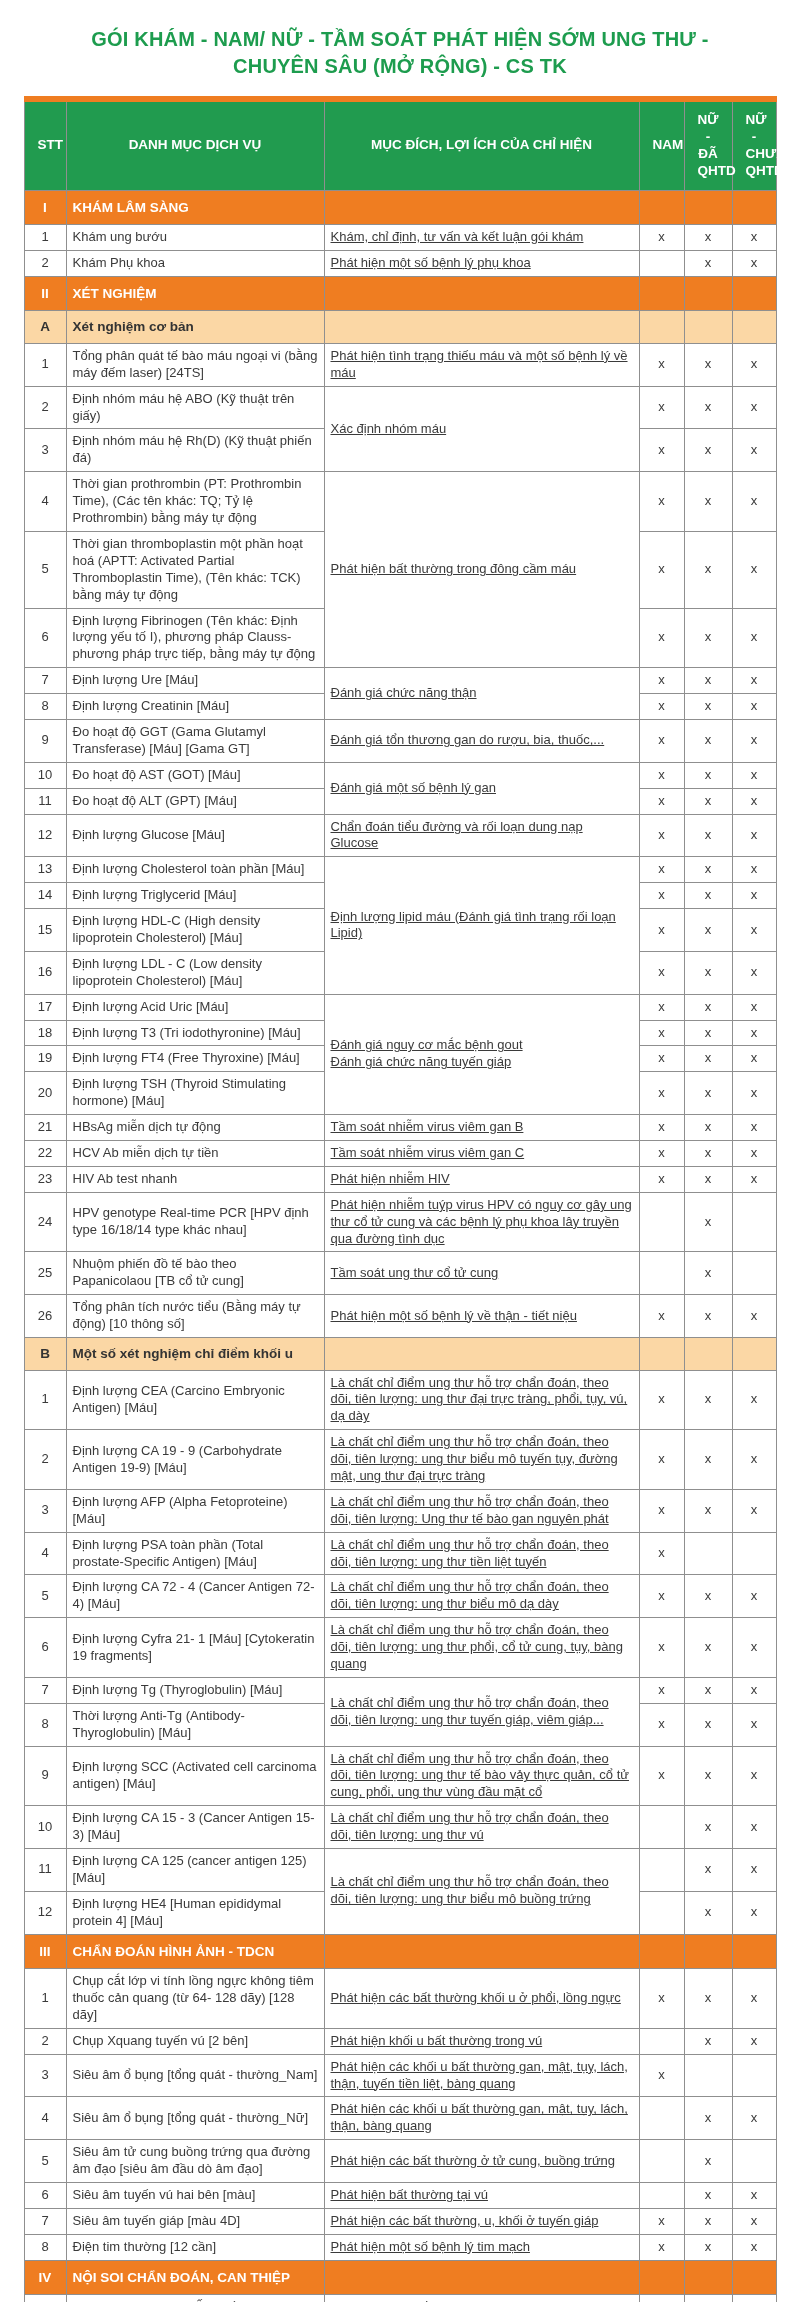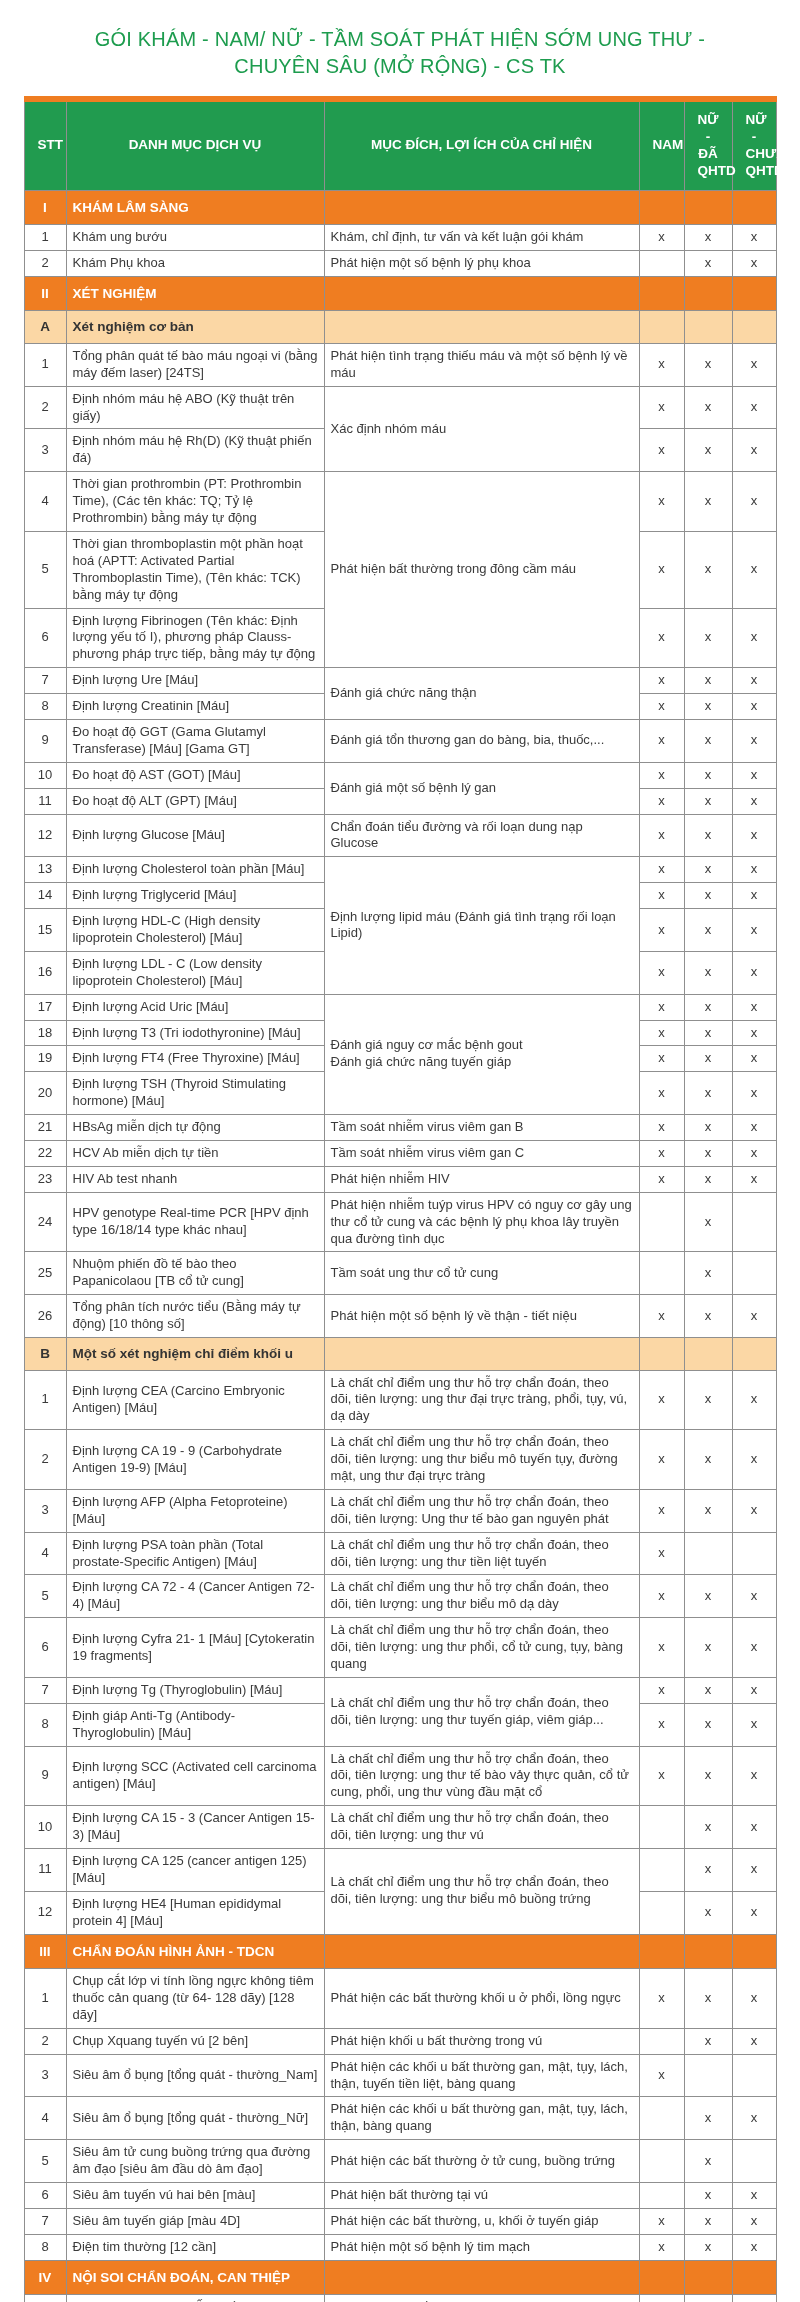--- a/index.html
+++ b/index.html
@@ -12,21 +12,21 @@
     --text:#3a3a3a;
   }
   *{box-sizing:border-box;}
   body{
     width:800px; margin:0; background:#ffffff;
     font-family:"Liberation Sans","DejaVu Sans",sans-serif;
     color:var(--text);
   }
   .page{width:800px; min-height:2302px; padding-top:26px;}
   .title{
-    color:var(--title-green); font-weight:normal; font-size:20px;
+    color:var(--title-green); font-weight:bold; font-size:20px;
     text-align:center; line-height:1.35; margin:0 auto 16px auto;
     max-width:640px; letter-spacing:.2px;
   }
   table.pkg{
     border-collapse:collapse; width:752px; margin:0 auto;
     border:1px solid var(--border);
     border-top:6px solid var(--section-orange);
     table-layout:fixed;
   }
   col.c-stt{width:42px;} col.c-svc{width:258px;} col.c-pur{width:315px;}
@@ -34,21 +34,21 @@
   th,td{
     border:1px solid var(--border); font-size:13px; padding:4px 6px;
     vertical-align:middle; line-height:1.3;
   }
   thead th{
     background:var(--header-green); color:#fff; text-align:center;
     font-size:13.5px; padding:10px 13px; line-height:1.25;
   }
   td.stt{text-align:center; padding:4px 2px;}
   td.mark{text-align:center;}
-  td.purpose{white-space:pre-line;}
+  td.purpose{white-space:pre-line;text-decoration:underline;}
   tr.section td{
     background:var(--section-orange); color:#fff; font-weight:bold;
     font-size:13.5px; padding:8px 6px;
   }
   tr.subsection td{
     background:var(--subsection-orange); color:#333; font-weight:bold;
     font-size:13.5px; padding:7px 6px;
   }
 </style>
 </head>
@@ -174,21 +174,21 @@
         <tr class="item">
           <td class="stt">8</td>
           <td class="service">Định lượng Creatinin [Máu]</td>
           <td class="mark">x</td>
           <td class="mark">x</td>
           <td class="mark">x</td>
         </tr>
         <tr class="item">
           <td class="stt">9</td>
           <td class="service">Đo hoạt độ GGT (Gama Glutamyl Transferase) [Máu] [Gama GT]</td>
-          <td class="purpose">Đánh giá tổn thương gan do bàng, bia, thuốc,...</td>
+          <td class="purpose">Đánh giá tổn thương gan do rượu, bia, thuốc,...</td>
           <td class="mark">x</td>
           <td class="mark">x</td>
           <td class="mark">x</td>
         </tr>
         <tr class="item">
           <td class="stt">10</td>
           <td class="service">Đo hoạt độ AST (GOT) [Máu]</td>
           <td class="purpose" rowspan="2">Đánh giá một số bệnh lý gan</td>
           <td class="mark">x</td>
           <td class="mark">x</td>
@@ -375,21 +375,21 @@
         <tr class="item">
           <td class="stt">7</td>
           <td class="service">Định lượng Tg (Thyroglobulin) [Máu]</td>
           <td class="purpose" rowspan="2">Là chất chỉ điểm ung thư hỗ trợ chẩn đoán, theo dõi, tiên lượng: ung thư tuyến giáp, viêm giáp...</td>
           <td class="mark">x</td>
           <td class="mark">x</td>
           <td class="mark">x</td>
         </tr>
         <tr class="item">
           <td class="stt">8</td>
-          <td class="service">Định giáp Anti-Tg (Antibody- Thyroglobulin) [Máu]</td>
+          <td class="service">Thời lượng Anti-Tg (Antibody- Thyroglobulin) [Máu]</td>
           <td class="mark">x</td>
           <td class="mark">x</td>
           <td class="mark">x</td>
         </tr>
         <tr class="item">
           <td class="stt">9</td>
           <td class="service">Định lượng SCC (Activated cell carcinoma antigen) [Máu]</td>
           <td class="purpose">Là chất chỉ điểm ung thư hỗ trợ chẩn đoán, theo dõi, tiên lượng: ung thư tế bào vảy thực quản, cổ tử cung, phổi, ung thư vùng đầu mặt cổ</td>
           <td class="mark">x</td>
           <td class="mark">x</td>

